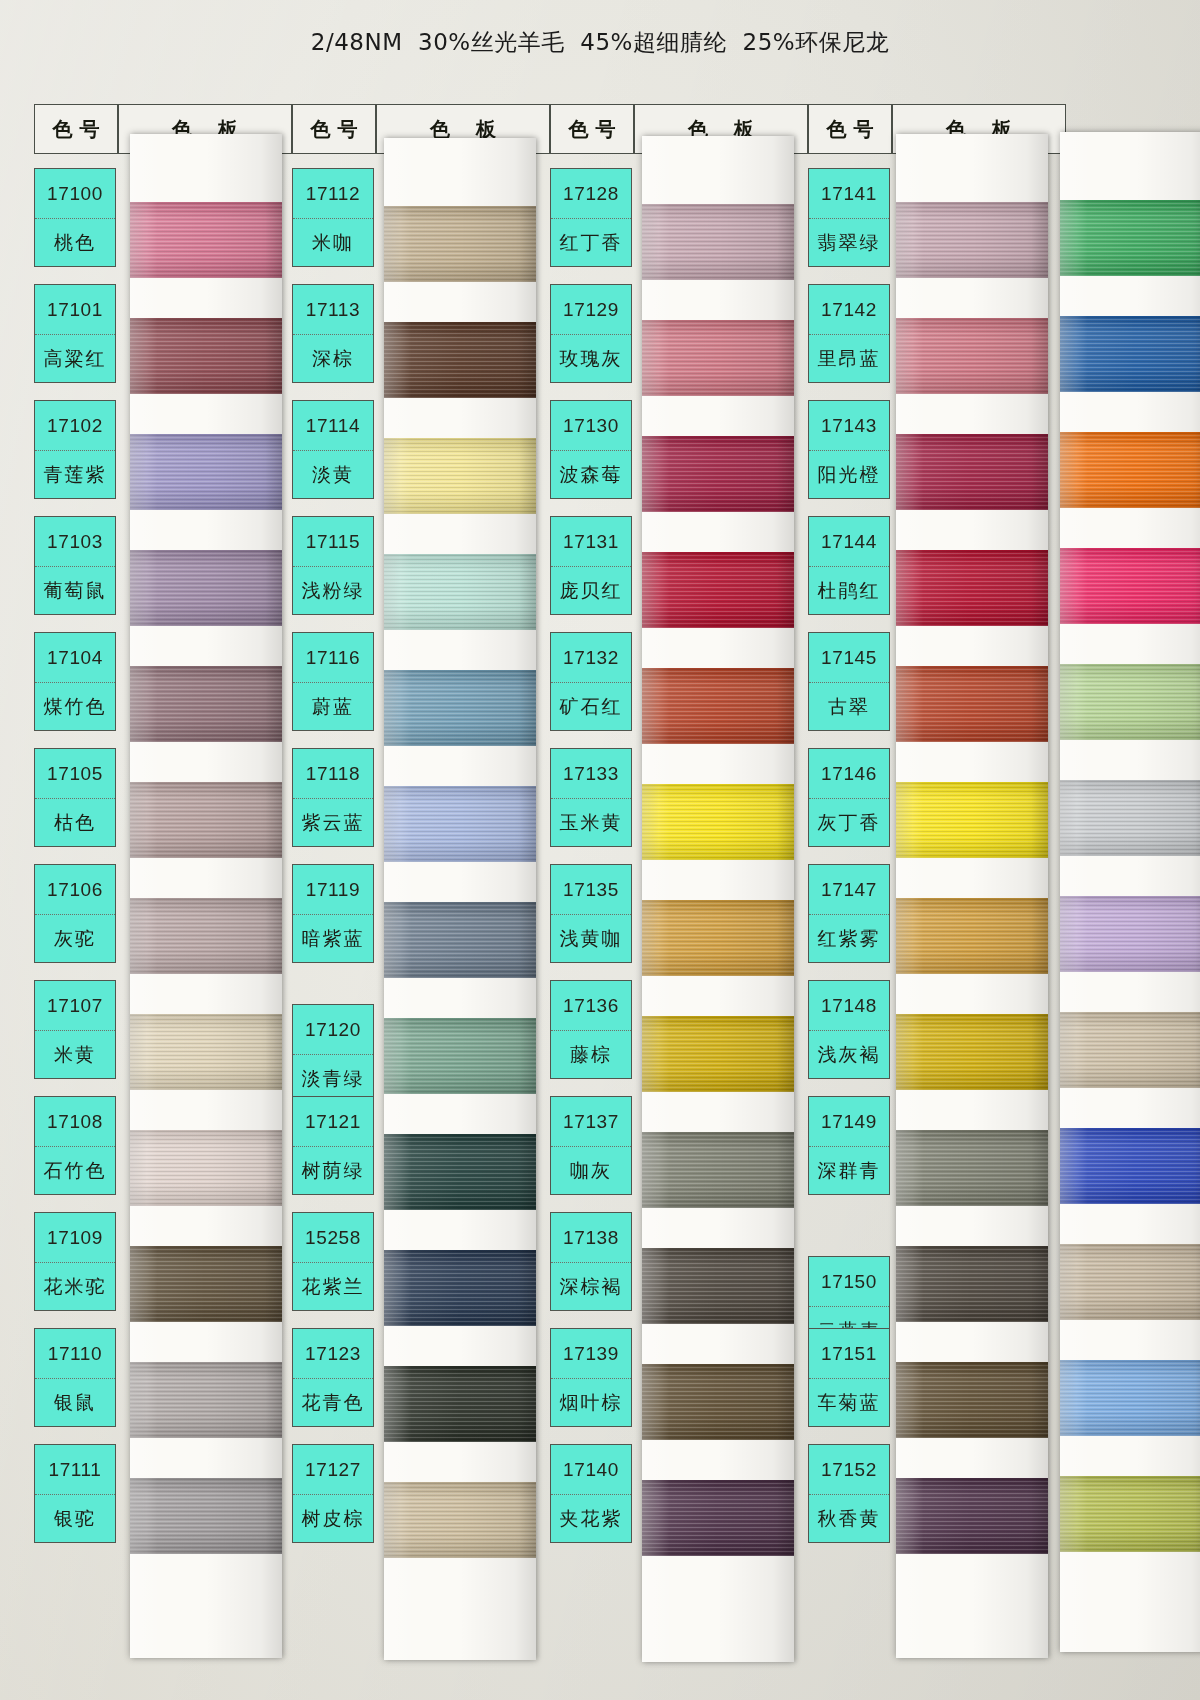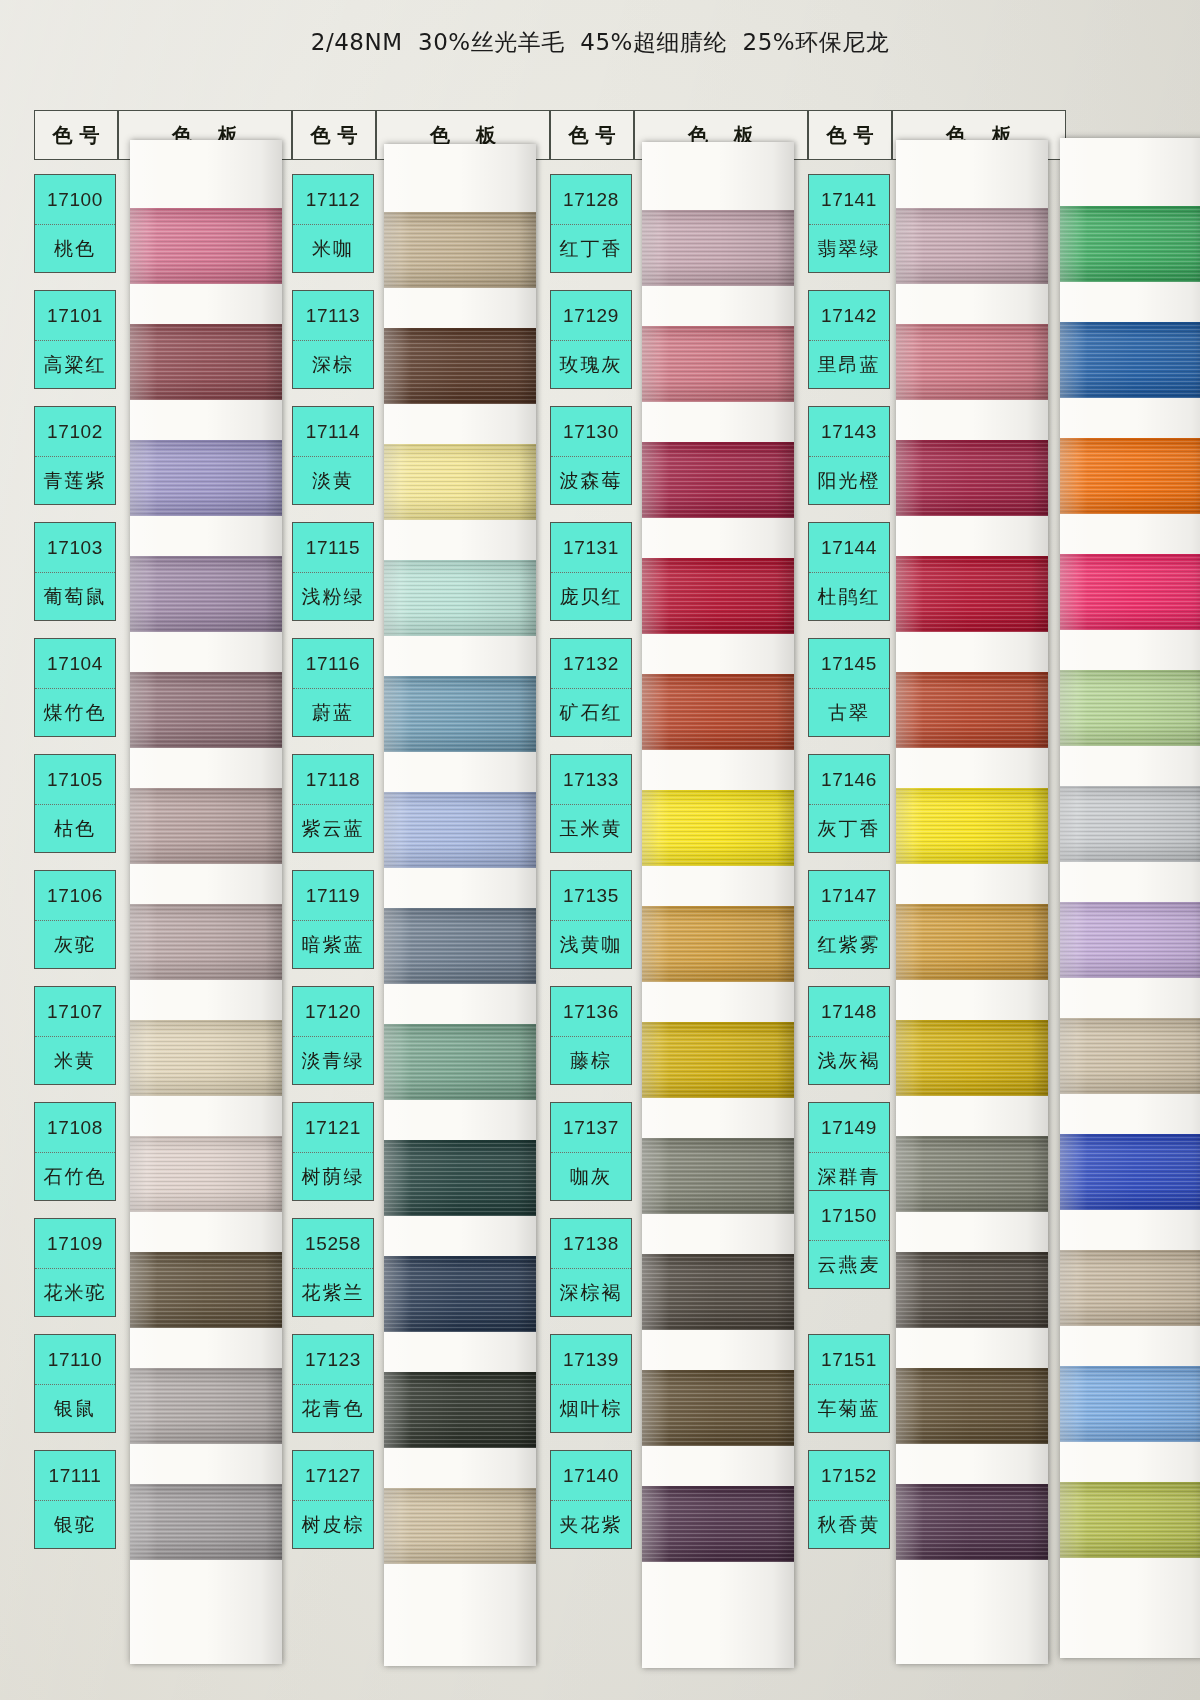--- a/index.html
+++ b/index.html
@@ -23,21 +23,21 @@
   
   .hdr{position:absolute;left:0;right:0;top:26px;text-align:center;z-index:6;}
   .hdr .line{
     color:#1b1b1b;font-size:23px;letter-spacing:.5px;line-height:33px;
     font-family:"DejaVu Sans","Liberation Sans",sans-serif;
     white-space:pre;
   }
   .hdr .line.en{font-family:"Liberation Sans",sans-serif;letter-spacing:.2px;}
 
   
-  .card{position:absolute;left:34px;top:104px;width:1132px;height:1560px;margin-top:6px;}
+  .card{position:absolute;left:34px;top:104px;width:1132px;height:1560px;}
 
   .col{position:absolute;top:0;width:258px;}
   .col[data-col="0"]{left:0px;}
   .col[data-col="1"]{left:258px;}
   .col[data-col="2"]{left:516px;}
   .col[data-col="3"]{left:774px;}
 
   
   .hcell{
     position:absolute;top:0;height:48px;
@@ -205,21 +205,21 @@
         <div class="name">蔚蓝</div>
       </div>
       <div class="lbl" style="top: 644px;">
         <div class="code">17118</div>
         <div class="name">紫云蓝</div>
       </div>
       <div class="lbl" style="top: 760px;">
         <div class="code">17119</div>
         <div class="name">暗紫蓝</div>
       </div>
-      <div class="lbl" style="top: 876px;">
+      <div class="lbl" style="top: 900px;">
         <div class="code">17120</div>
         <div class="name">淡青绿</div>
       </div>
       <div class="lbl" style="top: 992px;">
         <div class="code">17121</div>
         <div class="name">树荫绿</div>
       </div>
       <div class="lbl" style="top: 1108px;">
         <div class="code">15258</div>
         <div class="name">花紫兰</div>
@@ -317,21 +317,21 @@
         <div class="name">红紫雾</div>
       </div>
       <div class="lbl" style="top: 876px;">
         <div class="code">17148</div>
         <div class="name">浅灰褐</div>
       </div>
       <div class="lbl" style="top: 992px;">
         <div class="code">17149</div>
         <div class="name">深群青</div>
       </div>
-      <div class="lbl" style="top: 1080px;">
+      <div class="lbl" style="top: 1152px;">
         <div class="code">17150</div>
         <div class="name">云燕麦</div>
       </div>
       <div class="lbl" style="top: 1224px;">
         <div class="code">17151</div>
         <div class="name">车菊蓝</div>
       </div>
       <div class="lbl" style="top: 1340px;">
         <div class="code">17152</div>
         <div class="name">秋香黄</div>

